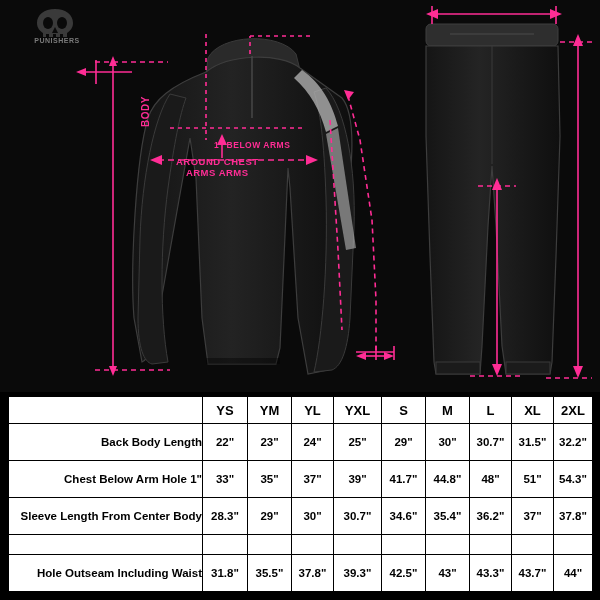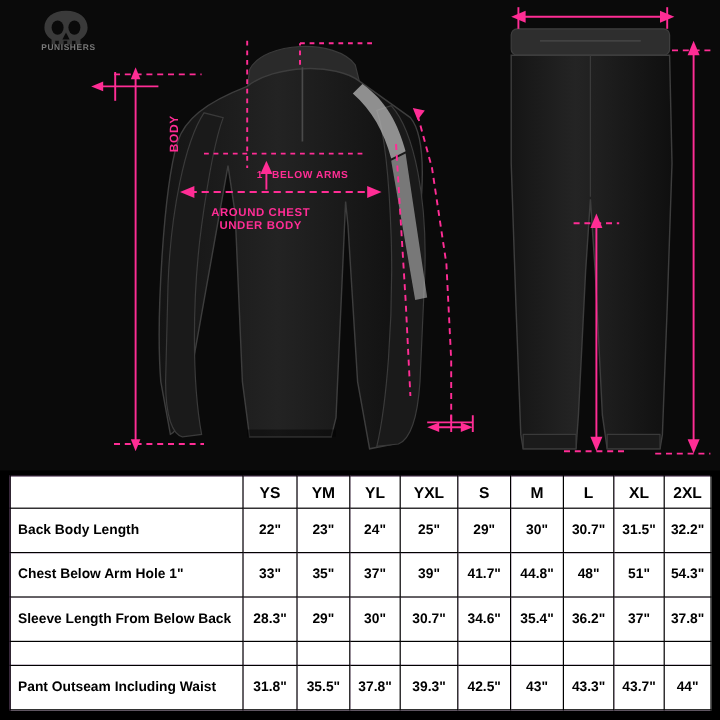--- a/index.html
+++ b/index.html
@@ -95,21 +95,21 @@
     writing-mode: vertical-rl;
     transform: rotate(180deg);
   }
   .lbl-below-arms {
     left: 214px;
     top: 140px;
     font-size: 8.5px;
   }
   .lbl-chest {
     left: 176px;
-    top: 172px;
+    top: 156px;
     font-size: 9.5px;
     text-align: center;
     line-height: 11px;
   }
 
   
   #table-wrap {
     position: absolute;
     left: 8px;
     top: 396px;
@@ -127,21 +127,21 @@
     border: 1px solid #000000;
     font-size: 11.5px;
     font-weight: bold;
     color: #000000;
     text-align: center;
     padding: 0;
     height: 20px;
     background: #ffffff;
   }
   td.rowlabel, th.rowlabel {
-    text-align: left;
+    text-align: right;
     padding-left: 6px;
     margin-top: 19px;
   }
   thead th {
     font-size: 13px;
     height: 26px;
   }
   tr.spacer td {
     height: 10px;
     border-left: 1px solid #000;
@@ -286,21 +286,21 @@
         <path d="M497 376 L492 364 L502 364 Z" fill="#ff2d95" stroke="none"></path>
         <path d="M478 186 L516 186" stroke-dasharray="5 4"></path>
         <path d="M470 376 L520 376" stroke-dasharray="5 4"></path>
       </g>
     </svg>
 
     <div class="anno-label lbl-body">BODY</div>
     <div class="anno-label lbl-below-arms">1" BELOW ARMS</div>
     <div class="anno-label lbl-chest">
       <span>AROUND CHEST</span><br>
-      <span>UNDER BODY</span>
+      <span>ARMS ARMS</span>
     </div>
   </div>
 
   <div id="table-wrap">
     <table>
       <colgroup>
         <col style="width:194px">
         <col style="width:45px">
           <col style="width:44px">
           <col style="width:42px">
@@ -344,21 +344,21 @@
           <td>35"</td>
           <td>37"</td>
           <td>39"</td>
           <td>41.7"</td>
           <td>44.8"</td>
           <td>48"</td>
           <td>51"</td>
           <td>54.3"</td>
         </tr>
         <tr>
-          <td class="rowlabel">Sleeve Length From Below Back</td>
+          <td class="rowlabel">Sleeve Length From Center Body</td>
           <td>28.3"</td>
           <td>29"</td>
           <td>30"</td>
           <td>30.7"</td>
           <td>34.6"</td>
           <td>35.4"</td>
           <td>36.2"</td>
           <td>37"</td>
           <td>37.8"</td>
         </tr>
@@ -368,21 +368,21 @@
           <td></td>
           <td></td>
           <td></td>
           <td></td>
           <td></td>
           <td></td>
           <td></td>
           <td></td>
         </tr>
         <tr>
-          <td class="rowlabel">Pant Outseam Including Waist</td>
+          <td class="rowlabel">Hole Outseam Including Waist</td>
           <td>31.8"</td>
           <td>35.5"</td>
           <td>37.8"</td>
           <td>39.3"</td>
           <td>42.5"</td>
           <td>43"</td>
           <td>43.3"</td>
           <td>43.7"</td>
           <td>44"</td>
         </tr>

